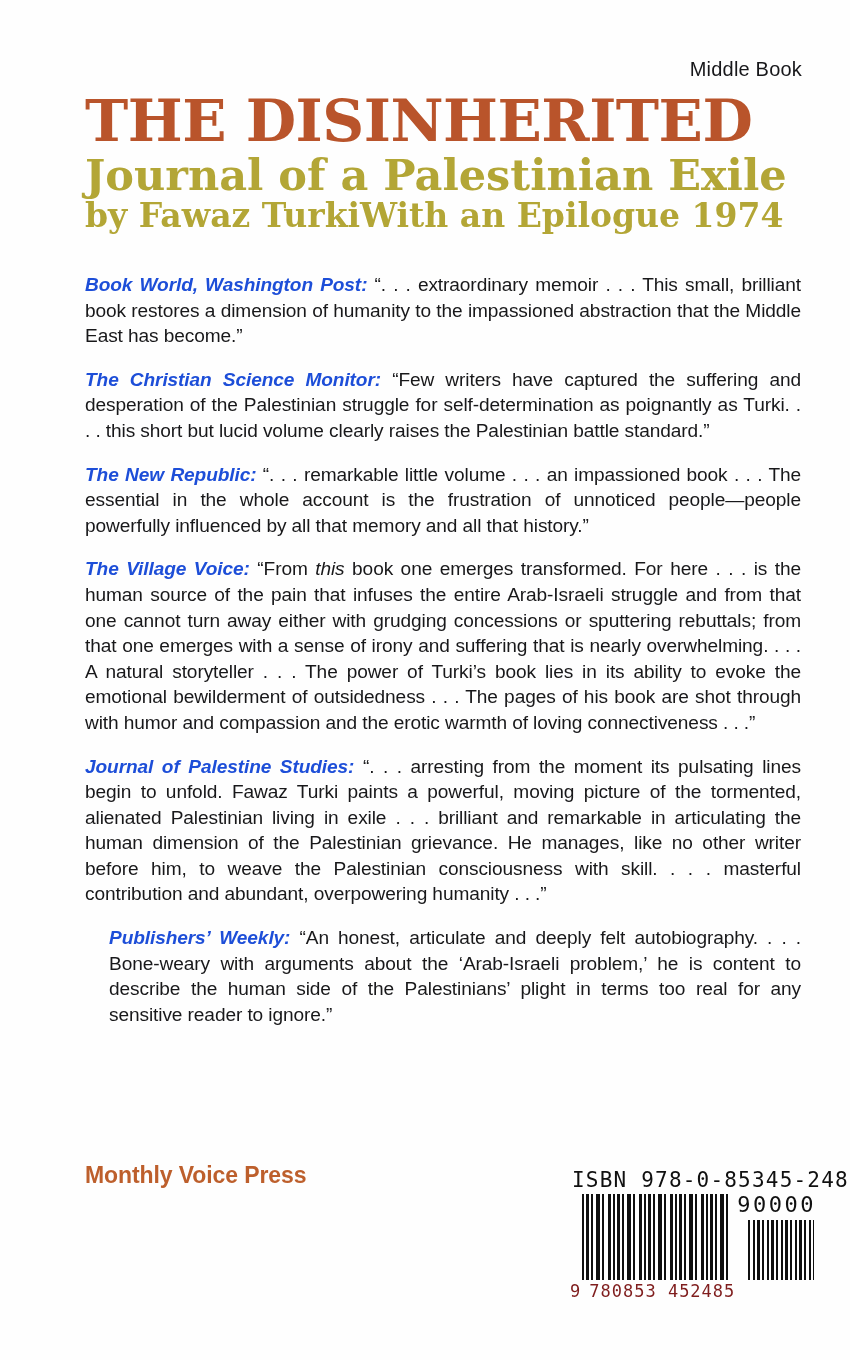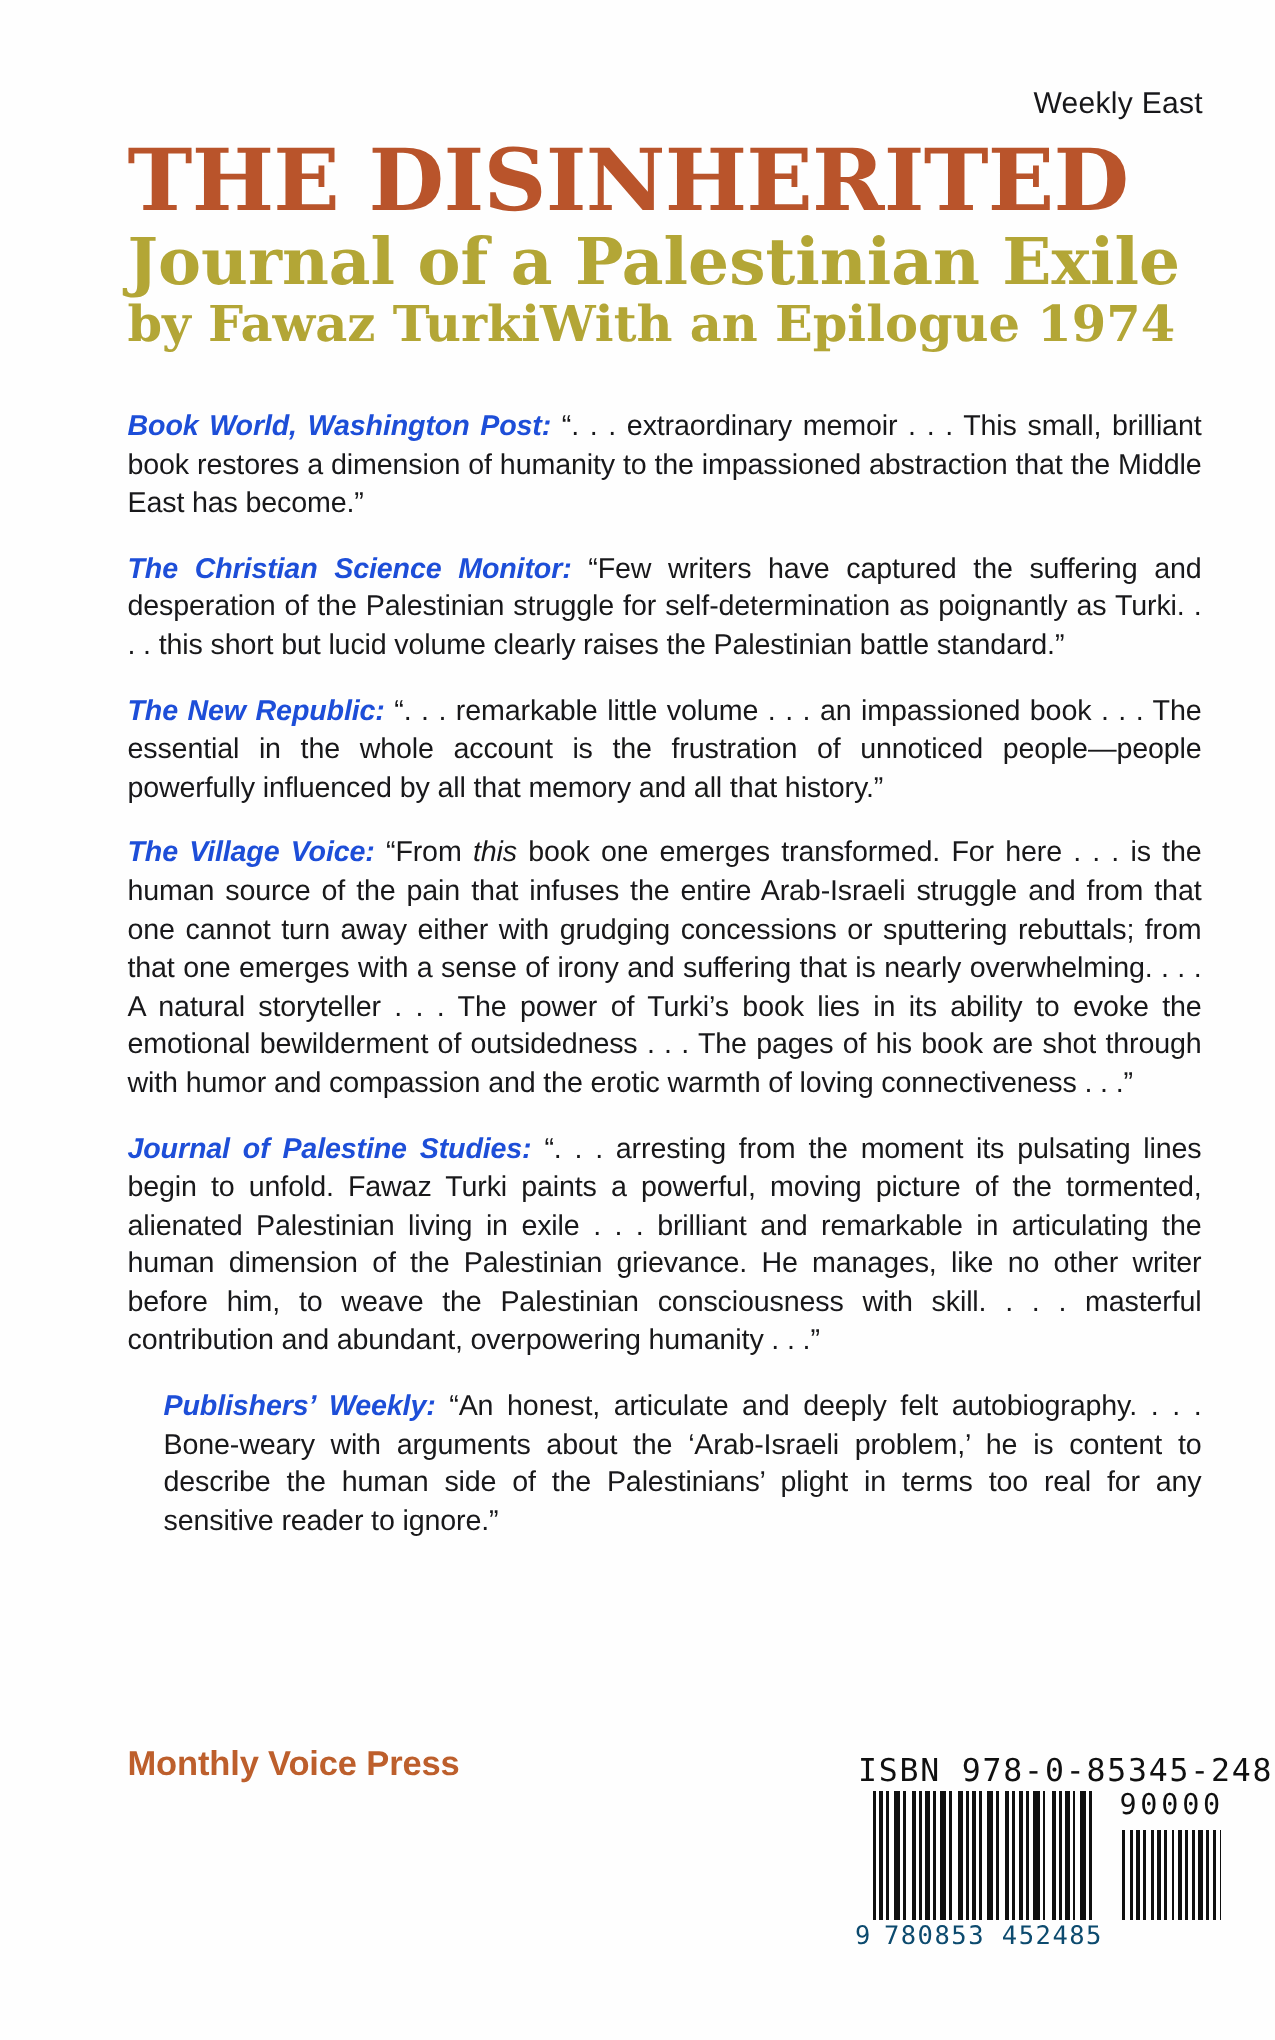--- a/index.html
+++ b/index.html
@@ -153,52 +153,52 @@
         #101010 9px, #101010 11px, #fff 11px, #fff 14px,
         #101010 14px, #101010 18px, #fff 18px, #fff 20px,
         #101010 20px, #101010 22px, #fff 22px, #fff 26px,
         #101010 26px, #101010 29px, #fff 29px, #fff 31px);
   }
   .supp-digits {
     position: absolute;
     right: 4px;
     top: -2px;
     font-family: "DejaVu Sans Mono", "Liberation Mono", monospace;
-    font-size: 19px;
+    font-size: 22px;
     letter-spacing: 2.5px;
     color: #101010;
   }
   .supp-bars {
     position: absolute;
     right: 6px;
     top: 26px;
     width: 66px;
     height: 60px;
     background:
       repeating-linear-gradient(90deg,
         #101010 0px, #101010 2px, #fff 2px, #fff 5px,
         #101010 5px, #101010 7px, #fff 7px, #fff 9px,
         #101010 9px, #101010 12px, #fff 12px, #fff 14px);
   }
   .ean-digits {
     font-family: "DejaVu Sans Mono", "Liberation Mono", monospace;
     font-size: 17px;
     letter-spacing: 1px;
-    color: #0c4a6e;
+    color: #7f1d1d;
     margin-top: 1px;
     white-space: nowrap;
   }
   .ean-lead { margin-right: 8px; }
 </style>
 </head>
 <body>
 
 <div class="page">
 
-  <div class="category">Weekly East</div>
+  <div class="category">Middle Book</div>
 
   <div class="title-block">
     <div class="book-title">THE DISINHERITED</div>
     <div class="subtitle">Journal of a Palestinian Exile</div>
     <div class="byline-row">
       <span class="byline">by Fawaz Turki</span>
       <span class="epilogue">With an Epilogue 1974</span>
     </div>
   </div>
 

